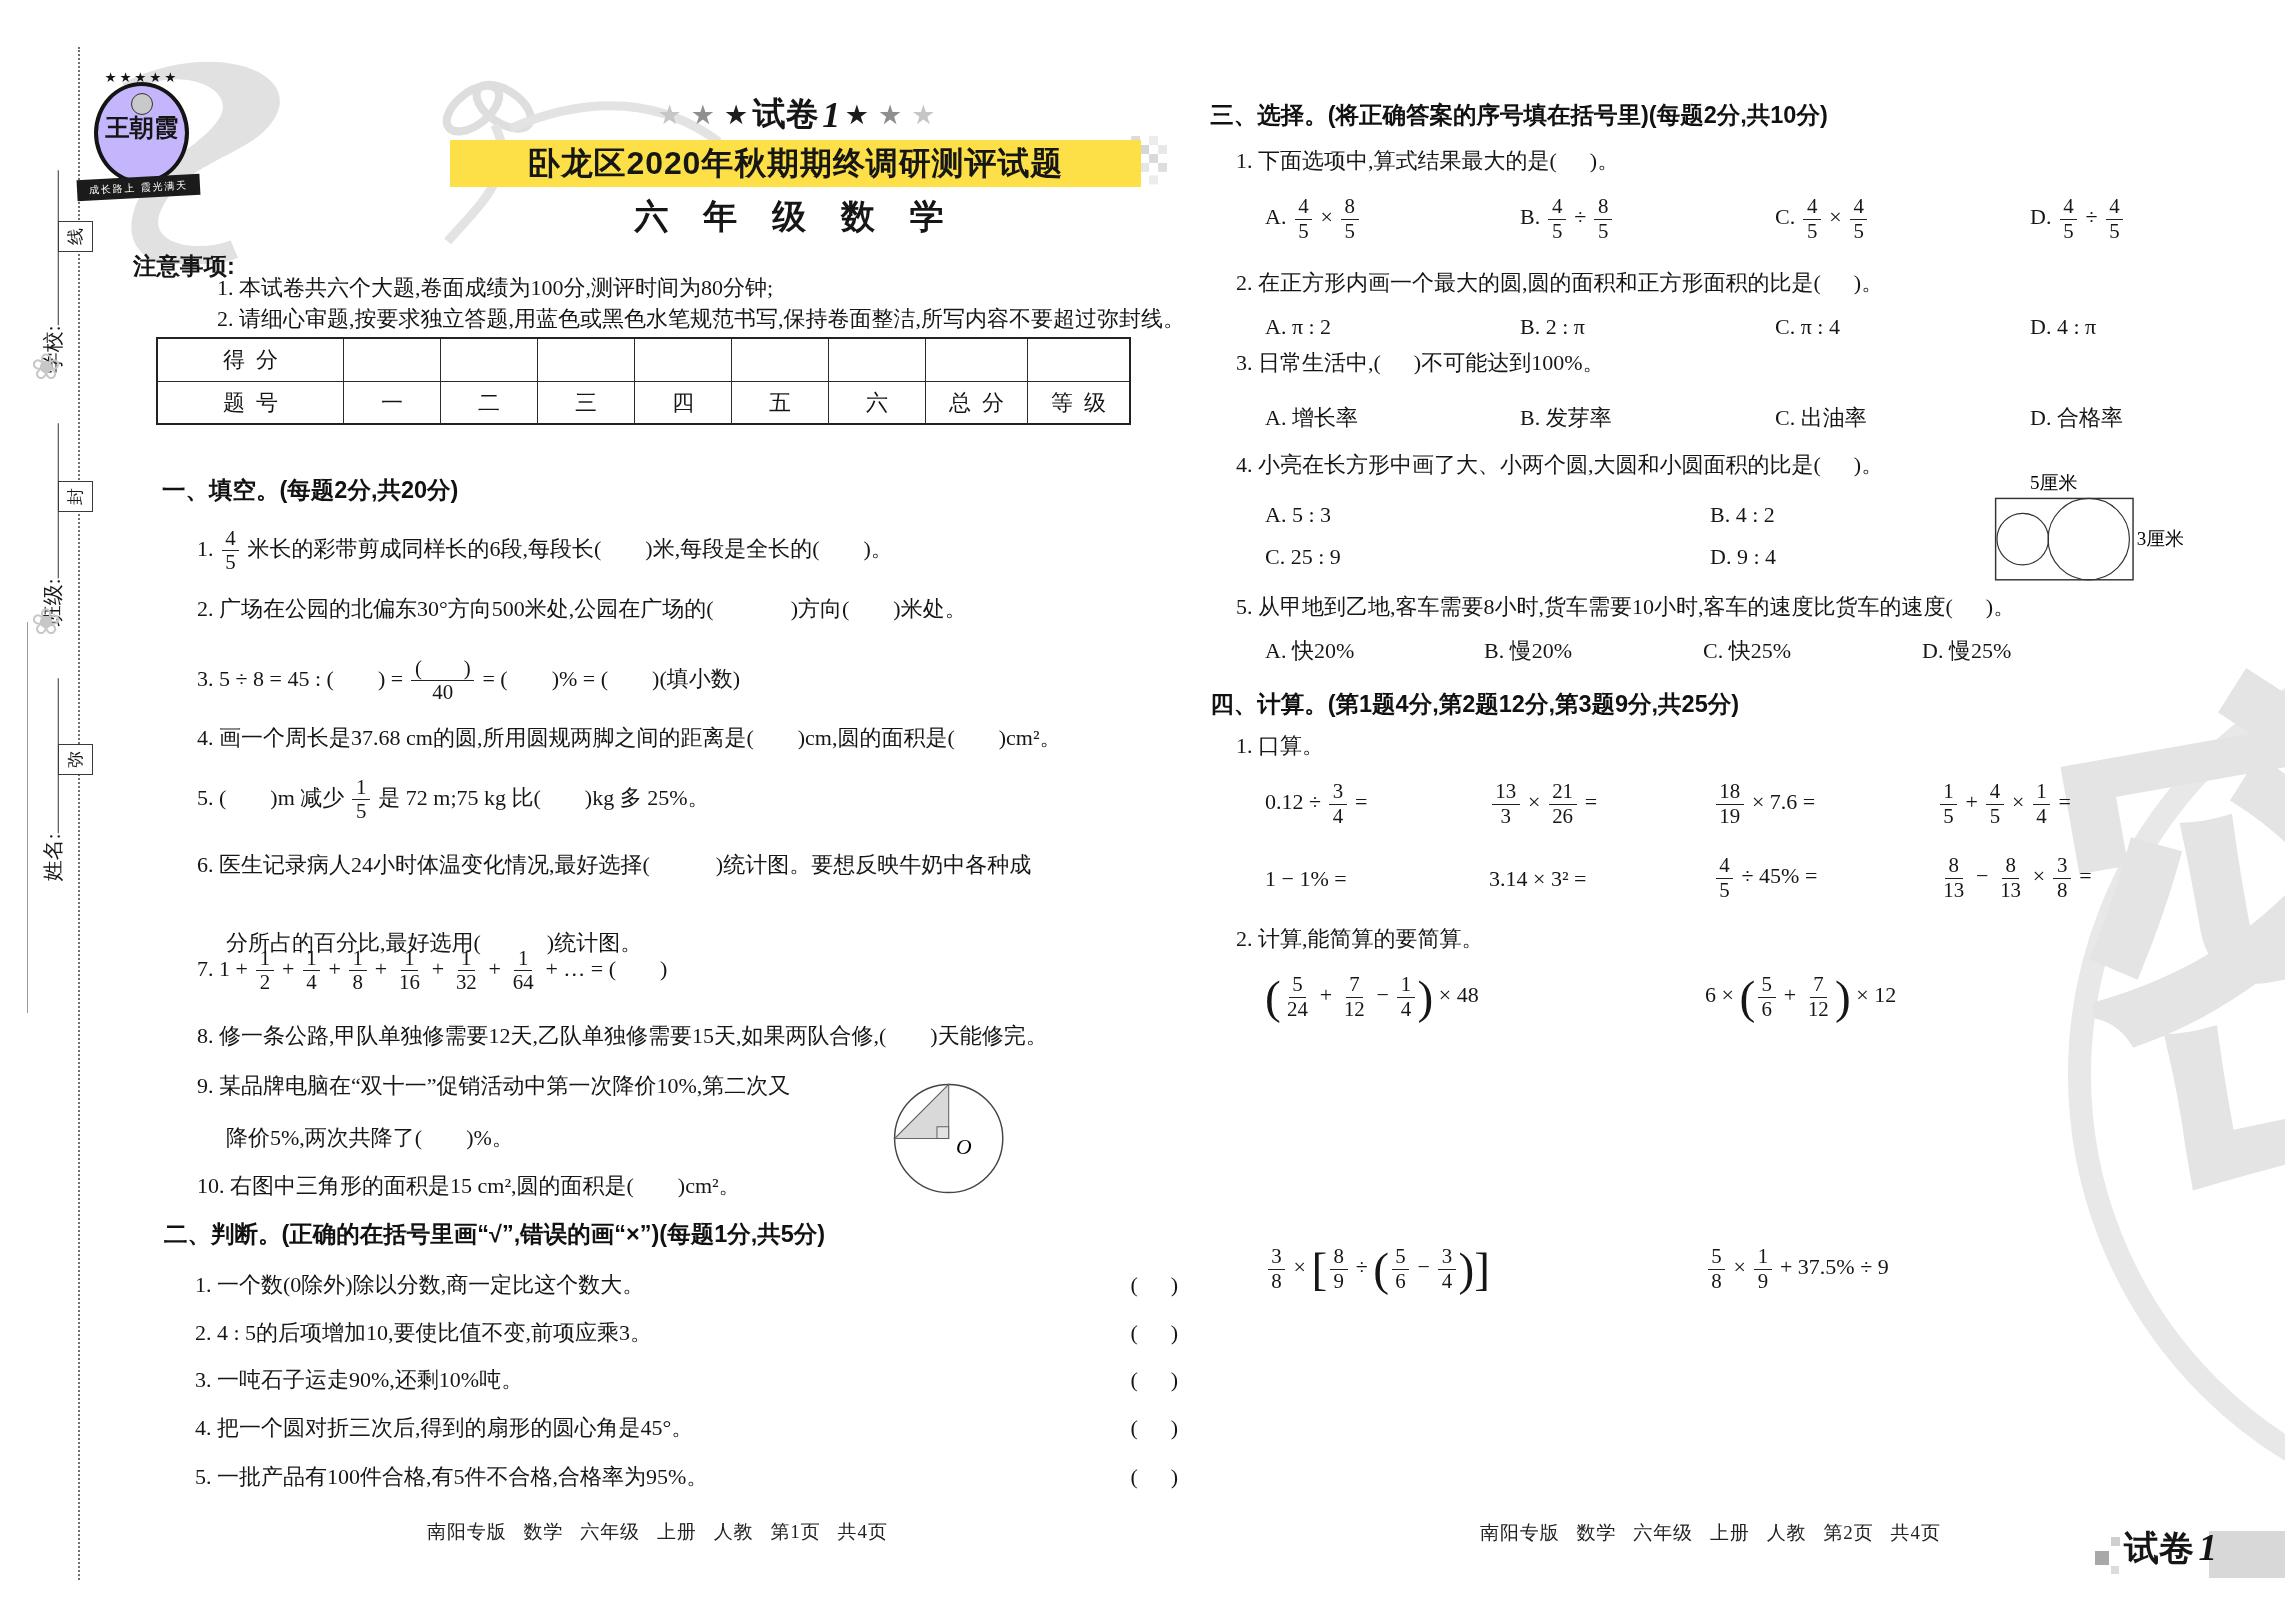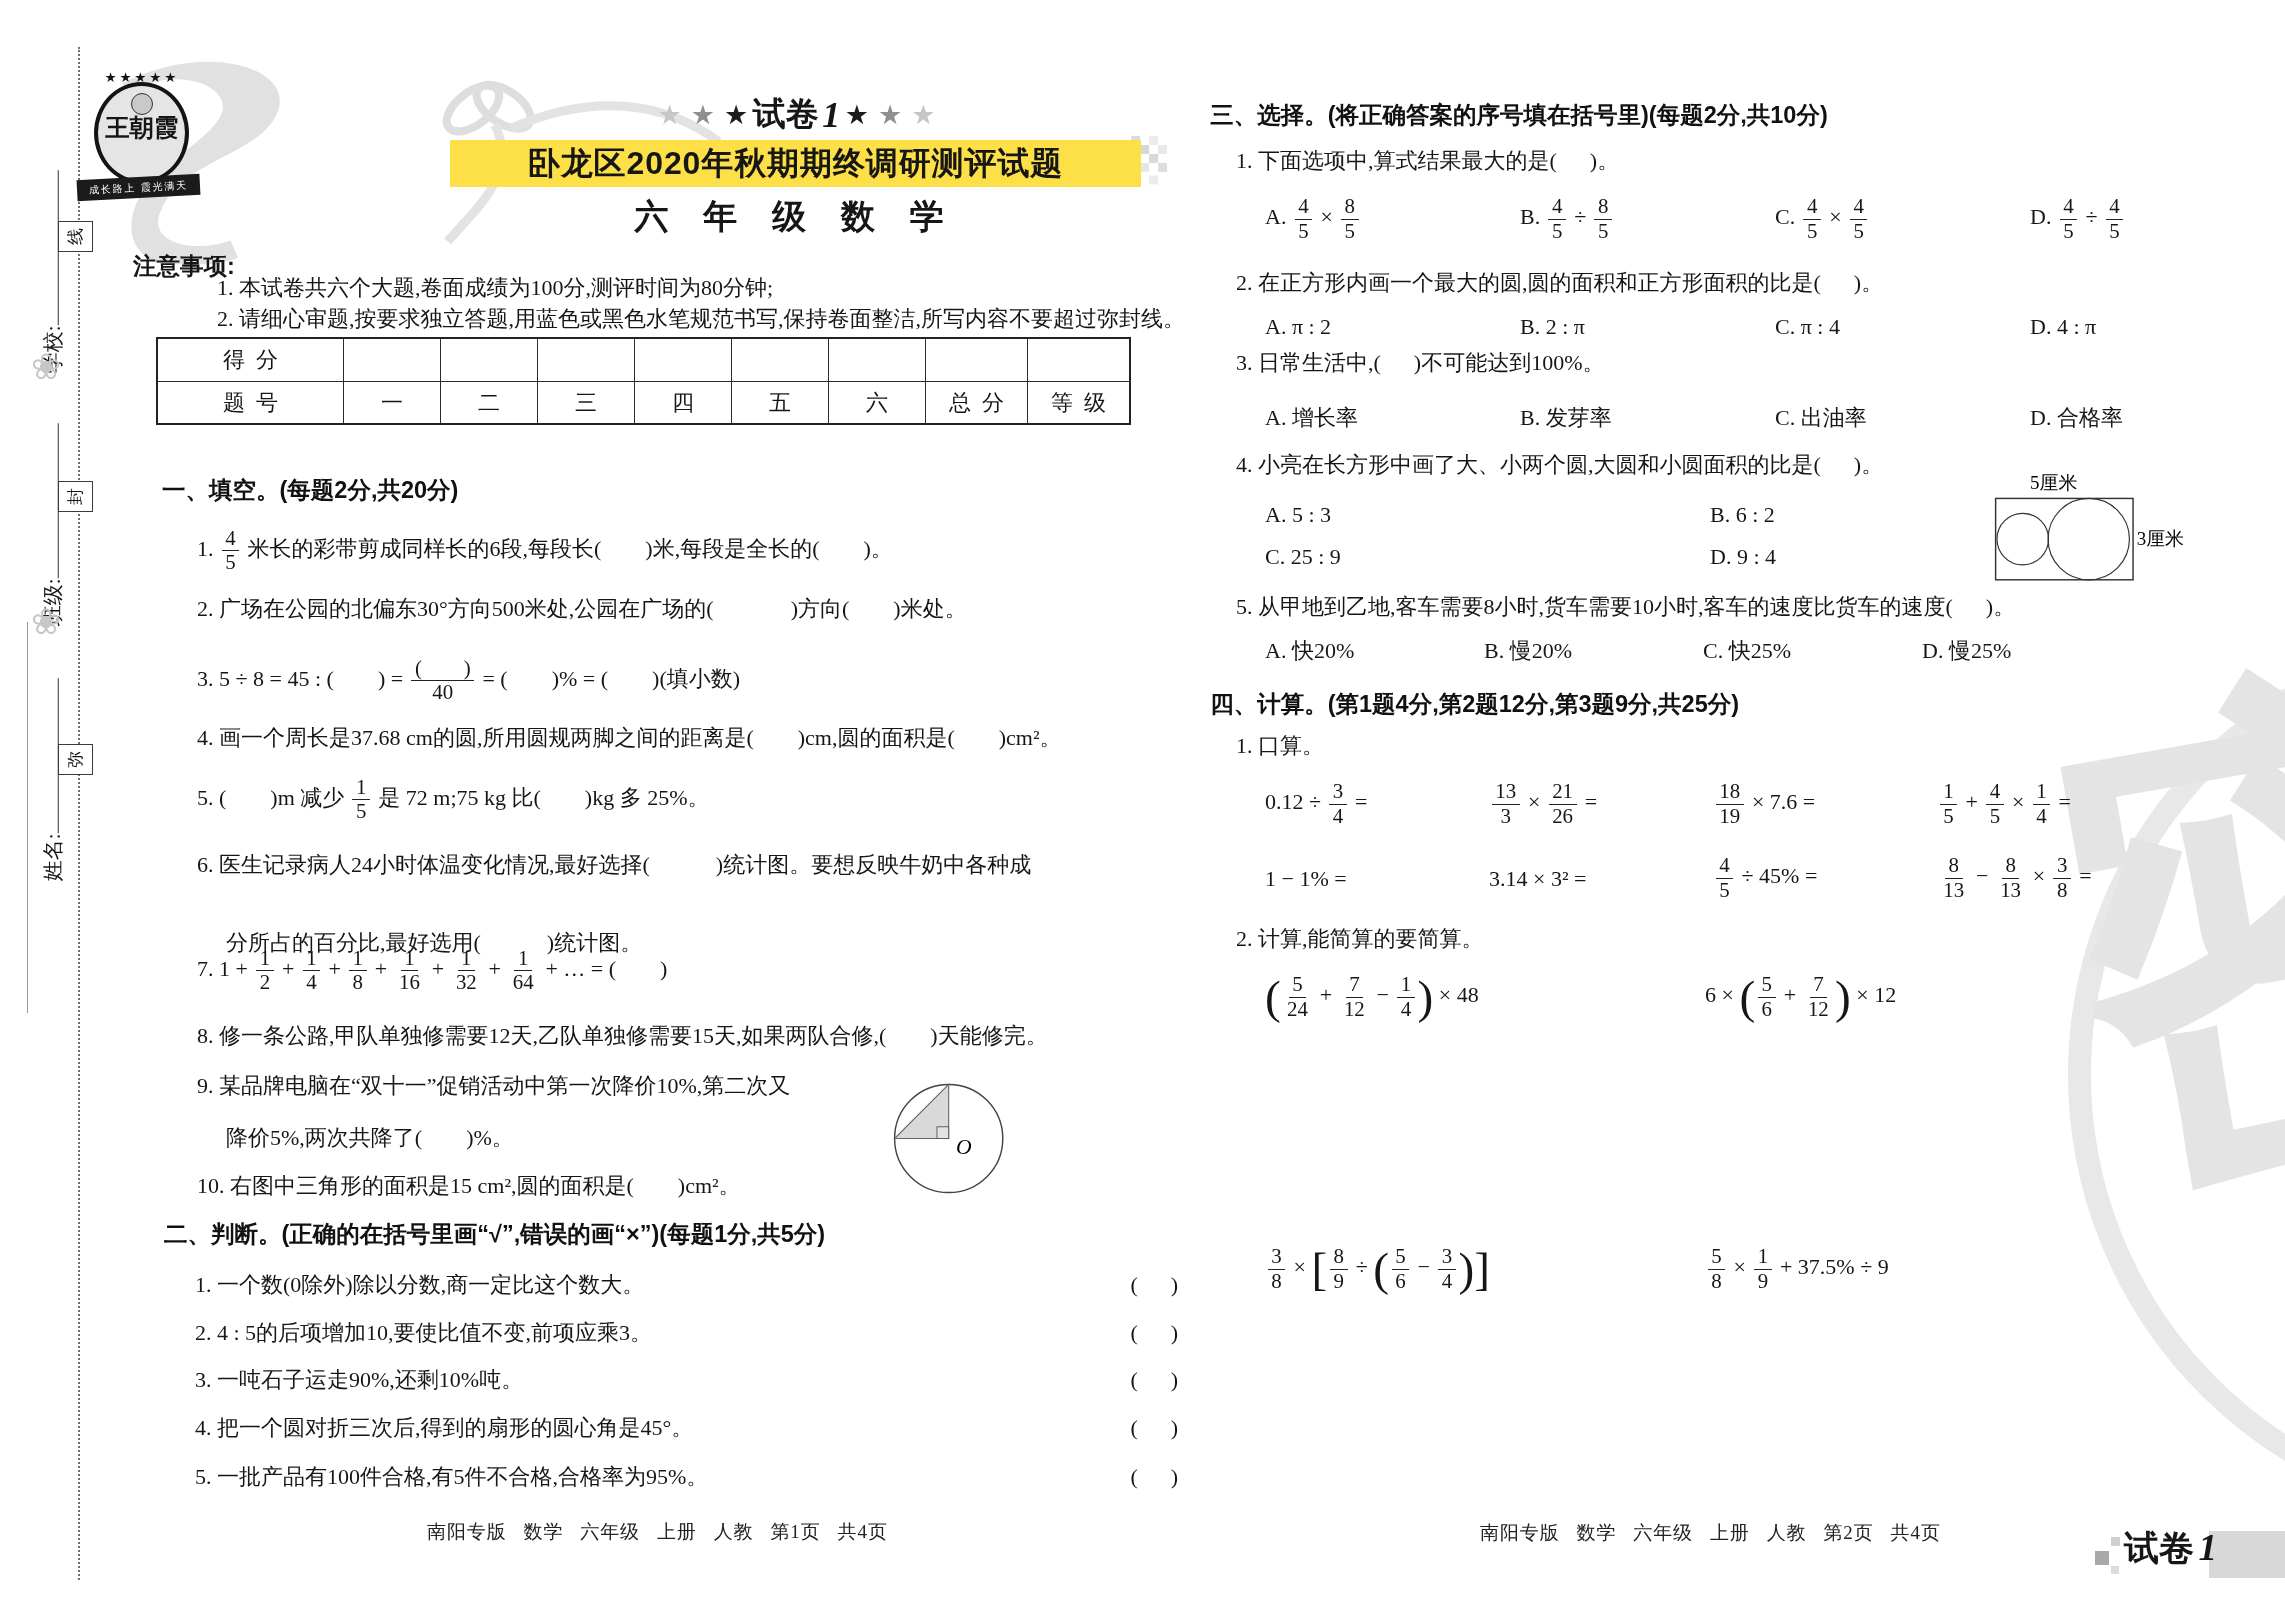--- a/index.html
+++ b/index.html
@@ -80,21 +80,21 @@
   
   .wm-ring{position:absolute;left:2068px;top:622px;width:859px;height:859px;border-radius:50%;
      border:23.5px solid #e8e8e8;z-index:0;}
   .wm-char{position:absolute;left:2064px;top:671px;font-size:507px;line-height:1;
      font-family:"Liberation Sans","DejaVu Sans",sans-serif;font-weight:bold;color:#e4e4e4;
      transform:rotate(-10deg);z-index:0;}
   
   .logo{position:absolute;left:-7.2px;top:69px;width:118px;z-index:3;}
   .crownstars{text-align:center;font-size:13.6px;letter-spacing:2.7px;color:#141414;margin-bottom:-3.6px;}
   .oval{width:87px;height:94px;margin:0 auto;border:4.5px solid #141414;border-radius:50%;
-     background:#e5e5e5;display:flex;flex-direction:column;align-items:center;}
+     background:#c4b5fd;display:flex;flex-direction:column;align-items:center;}
   .face{width:20px;height:20px;border-radius:50%;background:#c9c9c9;border:1.8px solid #333;margin-top:6.3px;}
   .brandname{font-size:24.4px;font-weight:bold;line-height:1.05;text-align:center;
      font-family:"Liberation Serif","DejaVu Serif",serif;}
   .ribbon{width:123px;margin-left:-6.3px;margin-top:-7.2px;background:#1b1b1b;color:#fff;
      font-family:"Liberation Sans","DejaVu Sans",sans-serif;font-size:10px;text-align:center;
      padding:3.6px 0;transform:rotate(-3deg);letter-spacing:1.8px;}
   
   .graystrip{position:absolute;left:2209px;top:1531px;width:77px;height:47px;background:#d8d8d8;z-index:1;}
   .corner{position:absolute;left:2124px;top:1525px;z-index:2;white-space:nowrap;}
   .cornerword{font-size:35px;font-weight:bold;}
@@ -275,21 +275,21 @@
   <div class="optgrid g4" style="top:404px;">
     <span class="opt">A. 增长率</span>
     <span class="opt">B. 发芽率</span>
     <span class="opt">C. 出油率</span>
     <span class="opt">D. 合格率</span>
   </div>
 
   <div class="q" style="top:450px;padding-left:33px;">4. 小亮在长方形中画了大、小两个圆,大圆和小圆面积的比是<span class="p">(</span>      <span class="p">)</span>。</div>
   <div class="optgrid g2" style="top:501px;">
     <span class="opt">A. 5 : 3</span>
-    <span class="opt">B. 6 : 2</span>
+    <span class="opt">B. 4 : 2</span>
     <span class="opt">C. 25 : 9</span>
     <span class="opt">D. 9 : 4</span>
   </div>
 
   <svg class="figure" style="left:789px;top:474px;" width="217" height="123" viewBox="0 0 240 136">
     <text x="42" y="17" font-size="21">5厘米</text>
     <rect x="4" y="27" width="152" height="90" fill="none" stroke="#333" stroke-width="1.6"></rect>
     <circle cx="34" cy="72" r="28.5" fill="none" stroke="#333" stroke-width="1.3"></circle>
     <circle cx="107" cy="72" r="45" fill="none" stroke="#333" stroke-width="1.3"></circle>
     <text x="160" y="79" font-size="21">3厘米</text>

